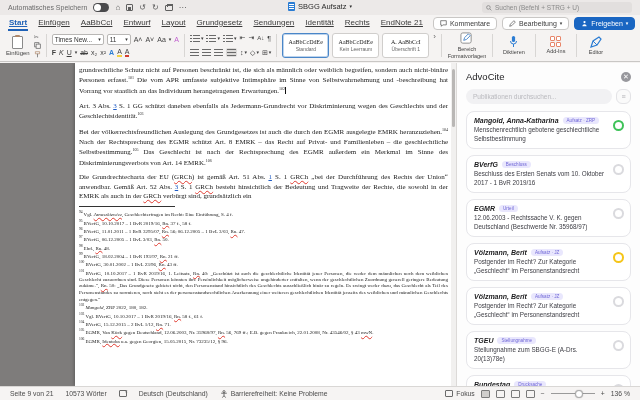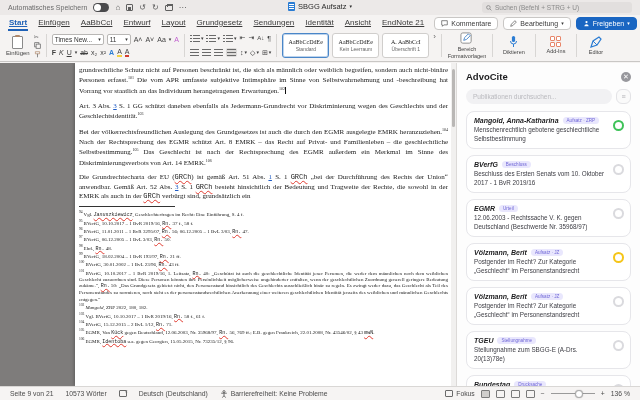--- a/index.html
+++ b/index.html
@@ -76,34 +76,34 @@
 
   
   .content { position:absolute; top:63px; left:0; right:0; bottom:14px; display:flex; }
   .docarea { position:relative; width:456px; background:#7e7c7b; overflow:hidden; }
   .page { position:absolute; left:75px; top:0; width:377px; height:100%; background:#fff;
     box-shadow:0 0 4px rgba(0,0,0,.4); padding:3px 4px 0 4px;
     font-family:"Liberation Serif", serif; font-size:7px; color:#1a1a1a; }
   .page p { text-align:justify; line-height:1.34; margin-bottom:5px; }
   .run.sup { vertical-align:super; font-size:4px; }
   .run.link { color:#1f5cc5; text-decoration:underline; }
-  .run.spell { text-decoration-line:underline; text-decoration-style:wavy; text-decoration-color:#e03a2f; text-decoration-skip-ink:none;font-family:Liberation Mono, monospace; }
+  .run.spell { text-decoration-line:underline; text-decoration-style:wavy; text-decoration-color:#e03a2f; text-decoration-skip-ink:none; }
   .run.i { font-style:italic; }
   .caret-blink { display:inline-block; width:1px; height:7px; background:#111; vertical-align:-1px; }
   .fn-sep { width:96px; border-top:1px solid #333; margin:4px 0 3px 0; }
   .fn { text-align:justify; font-size:5px; line-height:1.33; color:#1a1a1a; }
   .fn-num { vertical-align:super; font-size:3.6px; margin-right:1px; }
   .scrolltrack { position:absolute; right:0; top:0; bottom:0; width:5px; background:#f1f0ef; }
   .scrollthumb { position:absolute; right:1px; top:6px; width:3px; height:58px; border-radius:2px; background:#b9b7b5; }
 
   
   .sidebar { flex:1; background:#fdfdfd; border-left:1px solid #dcdad8; padding:8px 9px 0 9px;
     display:flex; flex-direction:column; overflow:hidden; }
   .sb-head { display:flex; align-items:center; justify-content:space-between; margin-bottom:7px; }
-  .sb-title { font-size:9.5px; font-weight:bold; color:#1d1d1f; }
+  .sb-title { font-size:9.5px; font-weight:normal; color:#1d1d1f; }
   .sb-close { width:10px; height:10px; border-radius:50%; background:#98989d; color:#fff; font-size:7px;
     display:flex; align-items:center; justify-content:center; line-height:1; }
   .sb-search { display:flex; gap:4px; margin-bottom:7px; }
   .sb-input { flex:1; height:15px; border:none; border-radius:8px; background:#f1f1f3; font-size:6.5px;
     padding:0 7px; color:#333; font-family:"Liberation Sans", sans-serif; }
   .sb-input::placeholder { color:#b9b9be; }
   .sb-filter { width:15px; height:15px; border:1px solid #e3e3e6; background:#fafafa; border-radius:6px;
     color:#b0b0b5; font-size:7px; display:flex; align-items:center; justify-content:center; }
   .cards { display:flex; flex-direction:column; gap:6px; }
   .card { border:1px solid #e6e6ea; border-radius:8px; background:#fff; padding:5px 7px; position:relative; }
@@ -164,21 +164,21 @@
   <div class="tabrow">
     <span id="tabs" style="display:flex;gap:9px;">
         <span class="tab active">Start</span>
         <span class="tab">Einfügen</span>
         <span class="tab">AaBbCcI</span>
         <span class="tab">Entwurf</span>
         <span class="tab">Layout</span>
         <span class="tab">Grundgesetz</span>
         <span class="tab">Sendungen</span>
         <span class="tab">Identität</span>
-        <span class="tab">Ansicht</span>
+        <span class="tab">Rechts</span>
         <span class="tab">EndNote 21</span>
       </span>
     <span class="tab-actions">
       <span class="btn">
         <svg width="7" height="7" viewBox="0 0 10 10">
             <path d="M1 1h8v6H4L2 9V7H1z" fill="none" stroke="#555" stroke-width="1"></path>
           </svg>
         <span>Kommentare</span>
       </span>
       <span class="btn">

